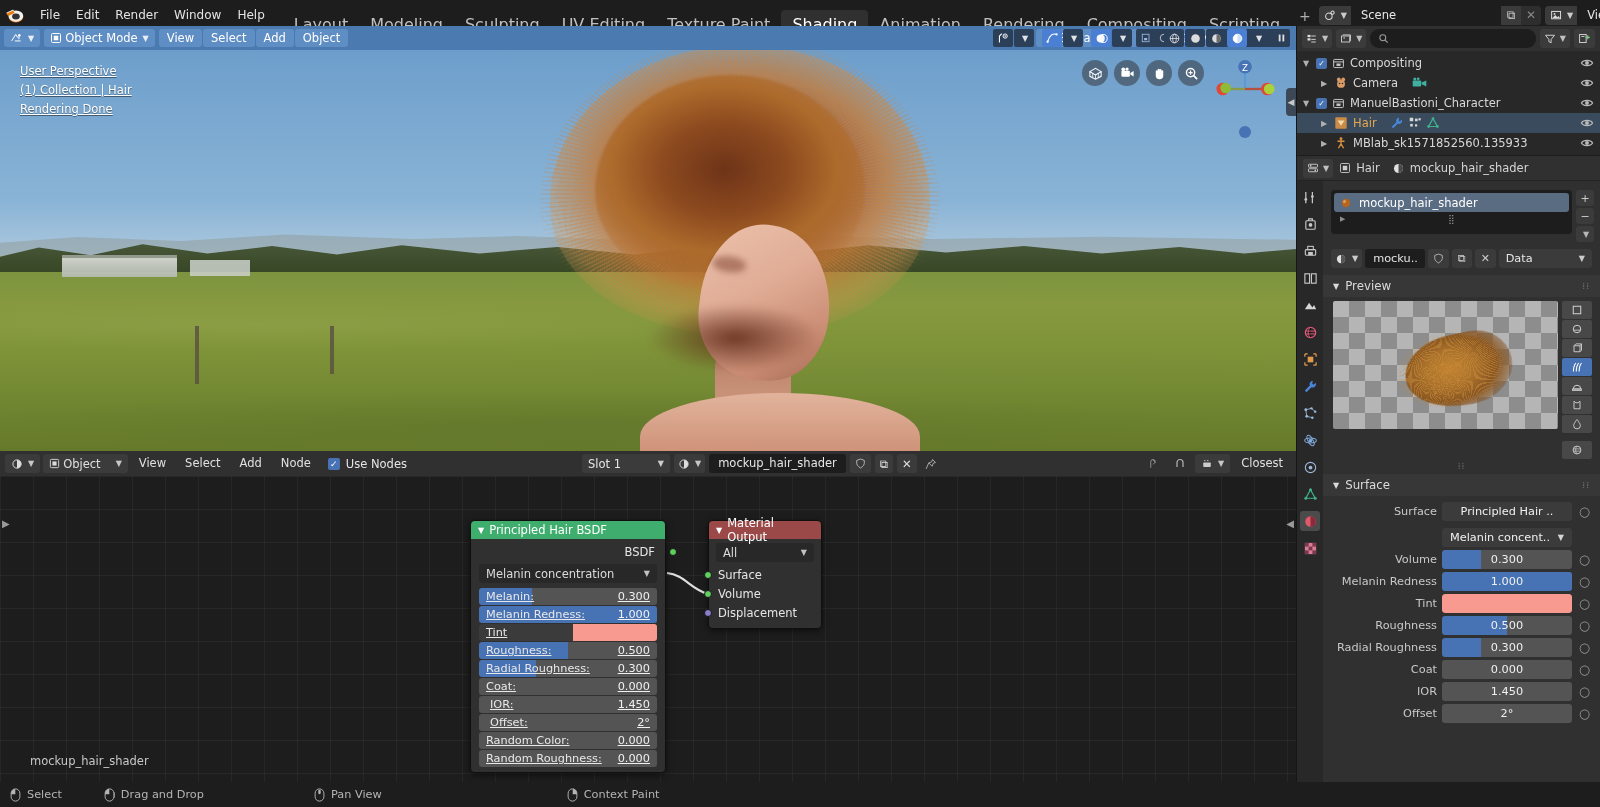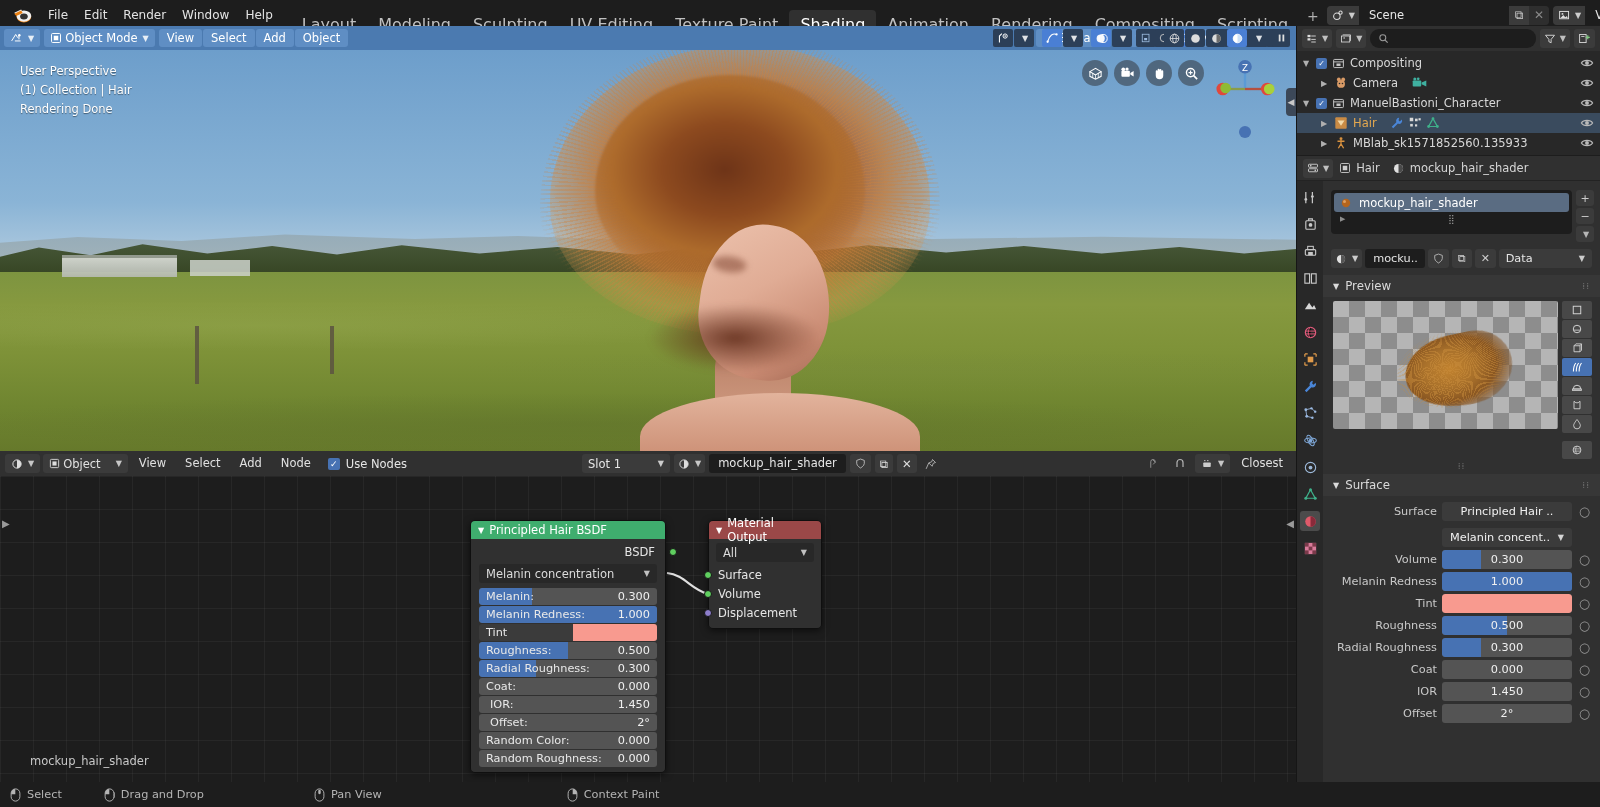--- a/index.html
+++ b/index.html
@@ -8,21 +8,21 @@
     background:#1d1d1d;
     font-family:"DejaVu Sans", sans-serif;
     font-size:11.5px; color:#e6e6e6;
     -webkit-font-smoothing:antialiased;
   }
   .app { position:relative; width:1600px; height:807px; }
 
   
   .topbar {
     position:absolute; left:0; top:0; width:1600px; height:30px;
-    background:#1d1d1d; display:flex; align-items:center; padding:0 8px;
+    background:#1d1d1d; display:flex; align-items:center; padding:0 0;
   }
   .blender-logo { width:22px; height:22px; margin:0 6px 0 4px; flex:none; }
   .menu-item {
     padding:3px 8px; color:#e3e3e3; font-size:12px; border-radius:3px;
     white-space:nowrap; cursor:default;
   }
   .ws-tabs { display:flex; align-items:flex-end; height:26px; margin-left:10px; }
   .ws-tab {
     padding:5px 11px 6px; font-size:16px; color:#c0c0c0; white-space:nowrap;
     border-radius:4px 4px 0 0; position:relative; top:12px;
@@ -164,20 +164,21 @@
     position:absolute; left:130px; top:255px; width:200px; height:95px;
     background:radial-gradient(ellipse 60% 50% at 50% 40%, rgba(92,40,22,.85), rgba(92,40,22,0) 72%);
     filter:blur(3px);
   }
 
   
   .vp-overlay {
     position:absolute; left:20px; top:36px; z-index:5;
     font-size:11.5px; color:#ffffff; line-height:19px;
     text-shadow:0 1px 1px rgba(0,0,0,.45);
+    text-decoration:underline;
   }
   
   .nav-btns { position:absolute; right:92px; top:34px; display:flex; gap:6px; z-index:5; }
   .nav-circle {
     width:26px; height:26px; border-radius:50%;
     background:rgba(60,68,78,.62); display:flex; align-items:center; justify-content:center;
     color:#fff;
   }
   .gizmo { position:absolute; right:20px; top:32px; width:62px; height:62px; z-index:5; }
   .axis-dot-blue {
@@ -255,21 +256,21 @@
     font-size:11.5px; color:#dcdcdc;text-align:center;
   }
   .prop-row {
     position:relative; height:17px; margin:1px 8px; border-radius:3px;
     background:#545454; display:flex; align-items:center; justify-content:space-between;
     padding:0 7px; font-size:11.3px; color:#e8e8e8; overflow:hidden;
   }
   .prop-fill {
     position:absolute; left:0; top:0; bottom:0; background:#4772b3; border-radius:3px 0 0 3px;
   }
-  .prop-label, .prop-val { position:relative; z-index:2; }
+  .prop-label, .prop-val { position:relative; z-index:2;text-decoration:underline; }
   .prop-val { color:#f0f0f0; }
   .swatch { position:absolute; right:0; top:0; bottom:0; width:84px; background:#f89a8f; }
   .out-sock {
     position:absolute; right:-12px; top:6px; width:8px; height:8px; border-radius:50%;
     background:#5fcf5f; border:1px solid #161616;
   }
   .mo-row {
     display:flex; align-items:center; height:19px; padding:0 9px;
     font-size:11.5px; color:#e6e6e6; position:relative;
   }

